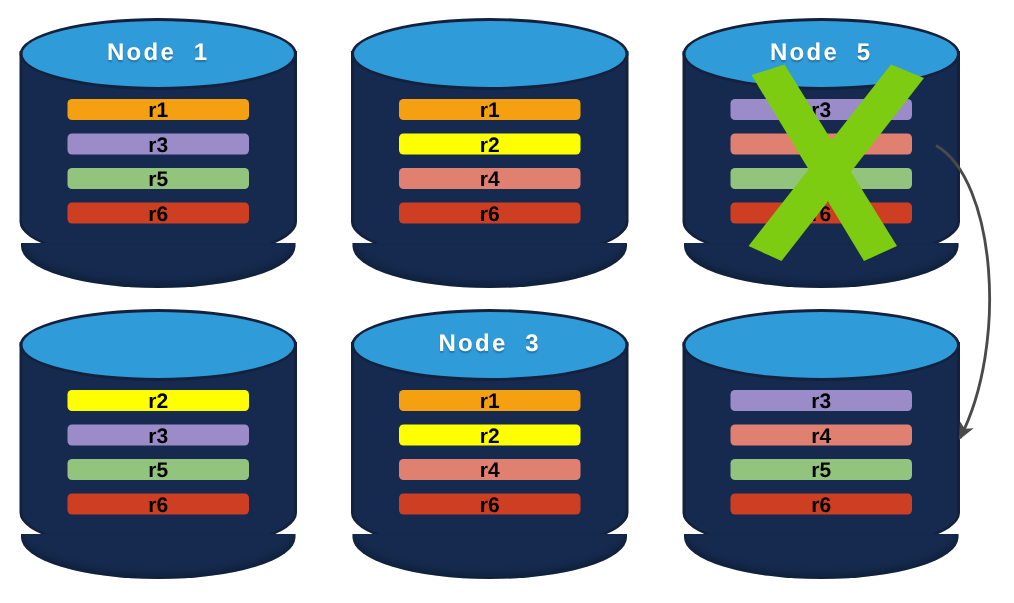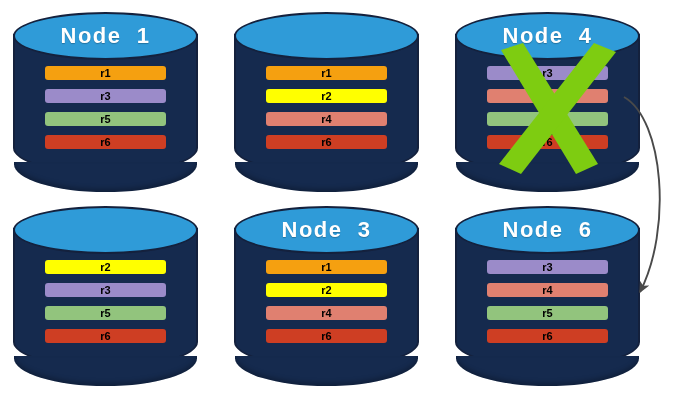--- a/index.html
+++ b/index.html
@@ -64,21 +64,21 @@
   .node-label {
     position: absolute;
     left: 0;
     top: 0;
     width: 185px;
     height: 48px;
     display: flex;
     align-items: center;
     justify-content: center;
     color: #ffffff;
-    font-size: 22px;
+    font-size: 16px;
     font-weight: bold;
     letter-spacing: 1.5px;
     white-space: pre;
     text-shadow: 0 1px 1px rgba(0,0,0,0.25);
   }
 
   .rows {
     position: absolute;
     left: 0;
     top: 0;
@@ -87,21 +87,21 @@
   }
   .row-band {
     position: absolute;
     left: 32px;
     width: 121px;
     height: 14px;
     border-radius: 3px;
     display: flex;
     align-items: center;
     justify-content: center;
-    font-size: 11px;
+    font-size: 14px;
     font-weight: bold;
     color: #000000;
     line-height: 1;
     box-sizing: border-box;
   }
 
   
   .x-overlay {
     position: absolute;
     left: 0;
@@ -152,21 +152,21 @@
       <div class="node" style="left: 455px; top: 12px;">
         <div class="cyl-body"></div>
         <div class="cyl-bottom-shade"></div>
         <div class="rows">
           <div class="row-band" style="top: 54px; background: rgb(155, 139, 201);">r3</div>
           <div class="row-band" style="top: 77px; background: rgb(224, 128, 112);">r4</div>
           <div class="row-band" style="top: 100px; background: rgb(146, 196, 125);">r5</div>
           <div class="row-band" style="top: 123px; background: rgb(206, 62, 35);">r6</div>
         </div>
         <div class="cyl-top"></div>
-        <div class="node-label">Node  4</div>
+        <div class="node-label">Node  5</div>
         <svg class="x-overlay" viewBox="0 0 185 180">
           <path d="M 46 38 L 68 31 L 143 152 L 121 162 Z" fill="#7ecc11"></path>
           <path d="M 139 31 L 161 40 L 66 162 L 44 152 Z" fill="#7ecc11"></path>
         </svg>
       </div>
       <div class="node" style="left: 13px; top: 206px;">
         <div class="cyl-body"></div>
         <div class="cyl-bottom-shade"></div>
         <div class="rows">
           <div class="row-band" style="top: 54px; background: rgb(255, 255, 0);">r2</div>
@@ -191,21 +191,20 @@
       <div class="node" style="left: 455px; top: 206px;">
         <div class="cyl-body"></div>
         <div class="cyl-bottom-shade"></div>
         <div class="rows">
           <div class="row-band" style="top: 54px; background: rgb(155, 139, 201);">r3</div>
           <div class="row-band" style="top: 77px; background: rgb(224, 128, 112);">r4</div>
           <div class="row-band" style="top: 100px; background: rgb(146, 196, 125);">r5</div>
           <div class="row-band" style="top: 123px; background: rgb(206, 62, 35);">r6</div>
         </div>
         <div class="cyl-top"></div>
-        <div class="node-label">Node  6</div>
       </div>
     </div>
 
   <svg class="arrow-layer" viewBox="0 0 676 402">
     <defs>
       <marker id="arrowhead" markerWidth="7" markerHeight="7" refX="5.2" refY="3.1" orient="auto" markerUnits="strokeWidth">
         <path d="M0,0.4 L6,3.1 L0,5.8 L1.5,3.1 Z" fill="#4a4a4a"></path>
       </marker>
     </defs>
     <path id="arrow-path" d="M 624 97 C 664 120, 672 230, 640 292" fill="none" stroke="#4a4a4a" stroke-width="1.9" marker-end="url(#arrowhead)"></path>

